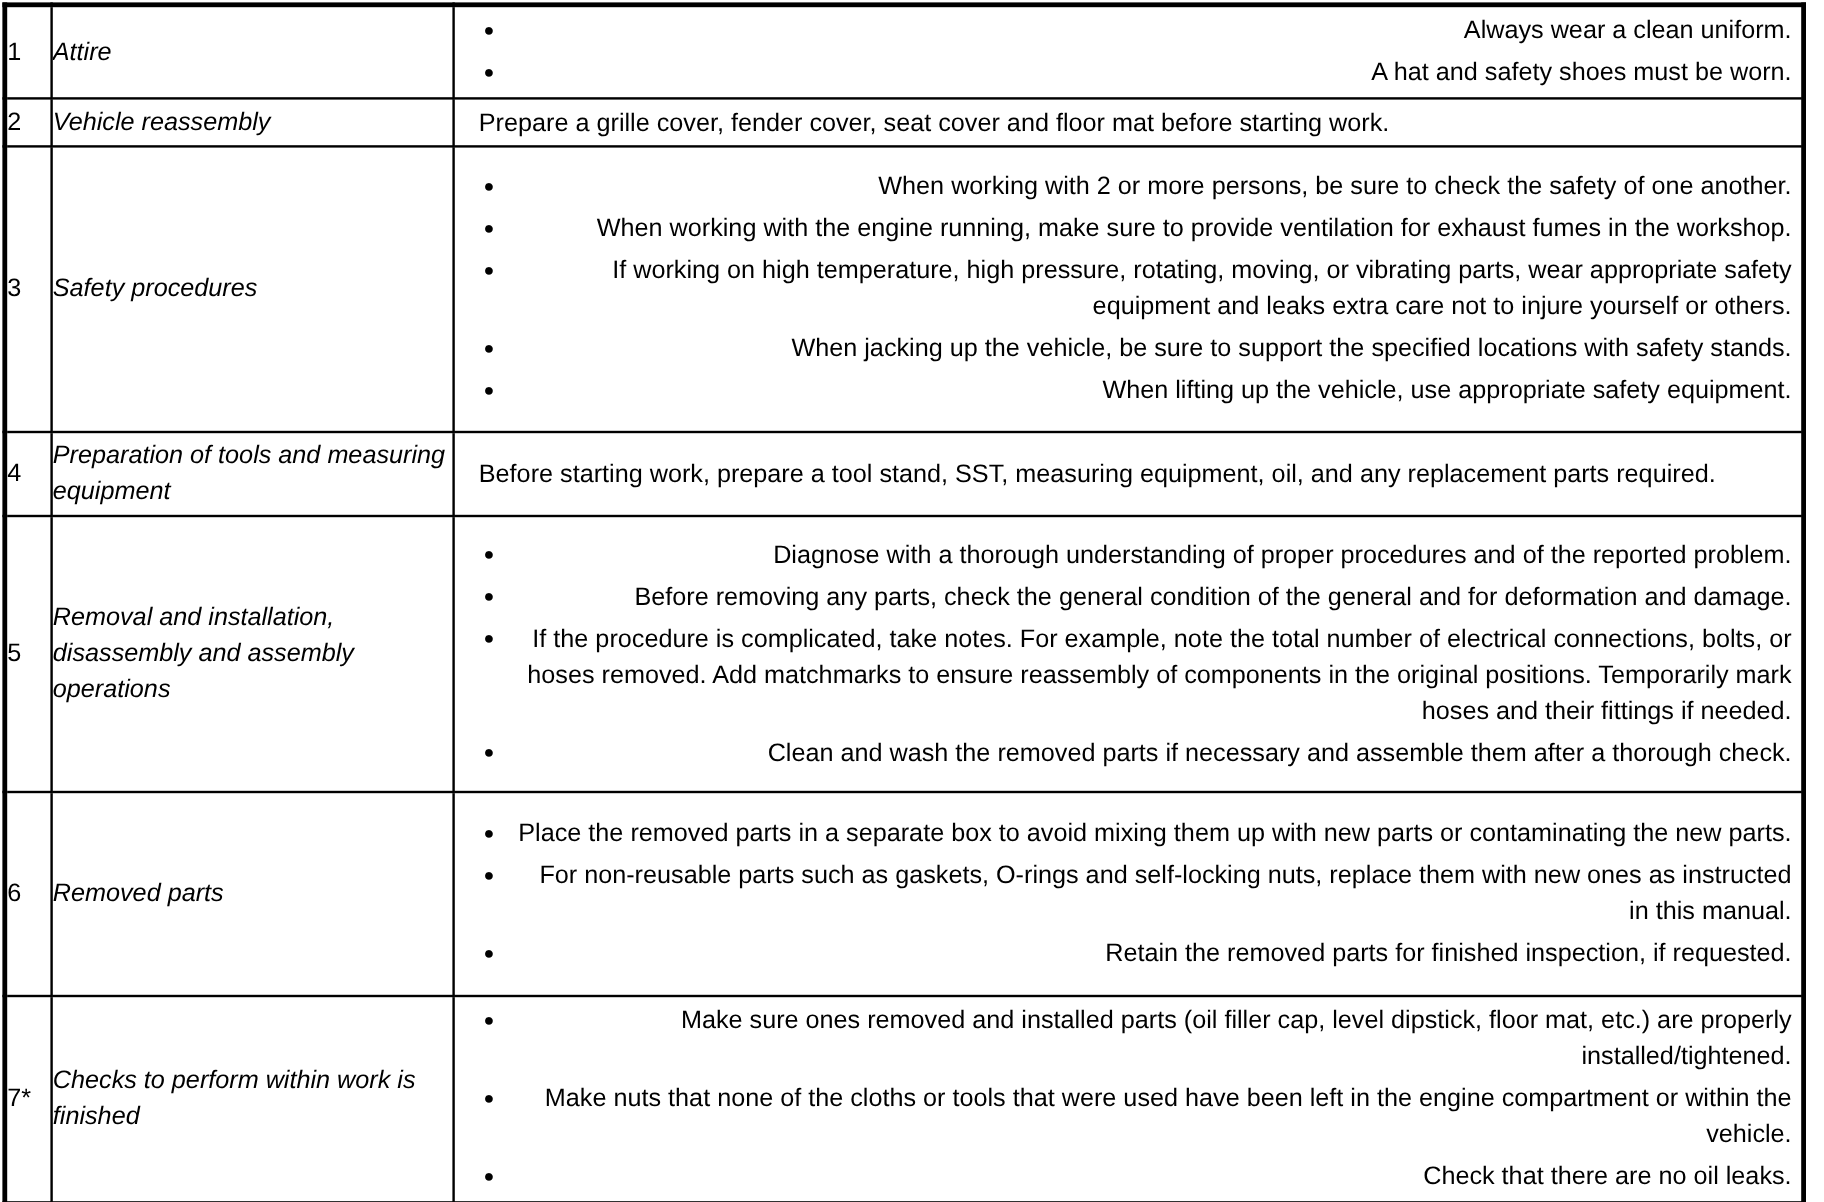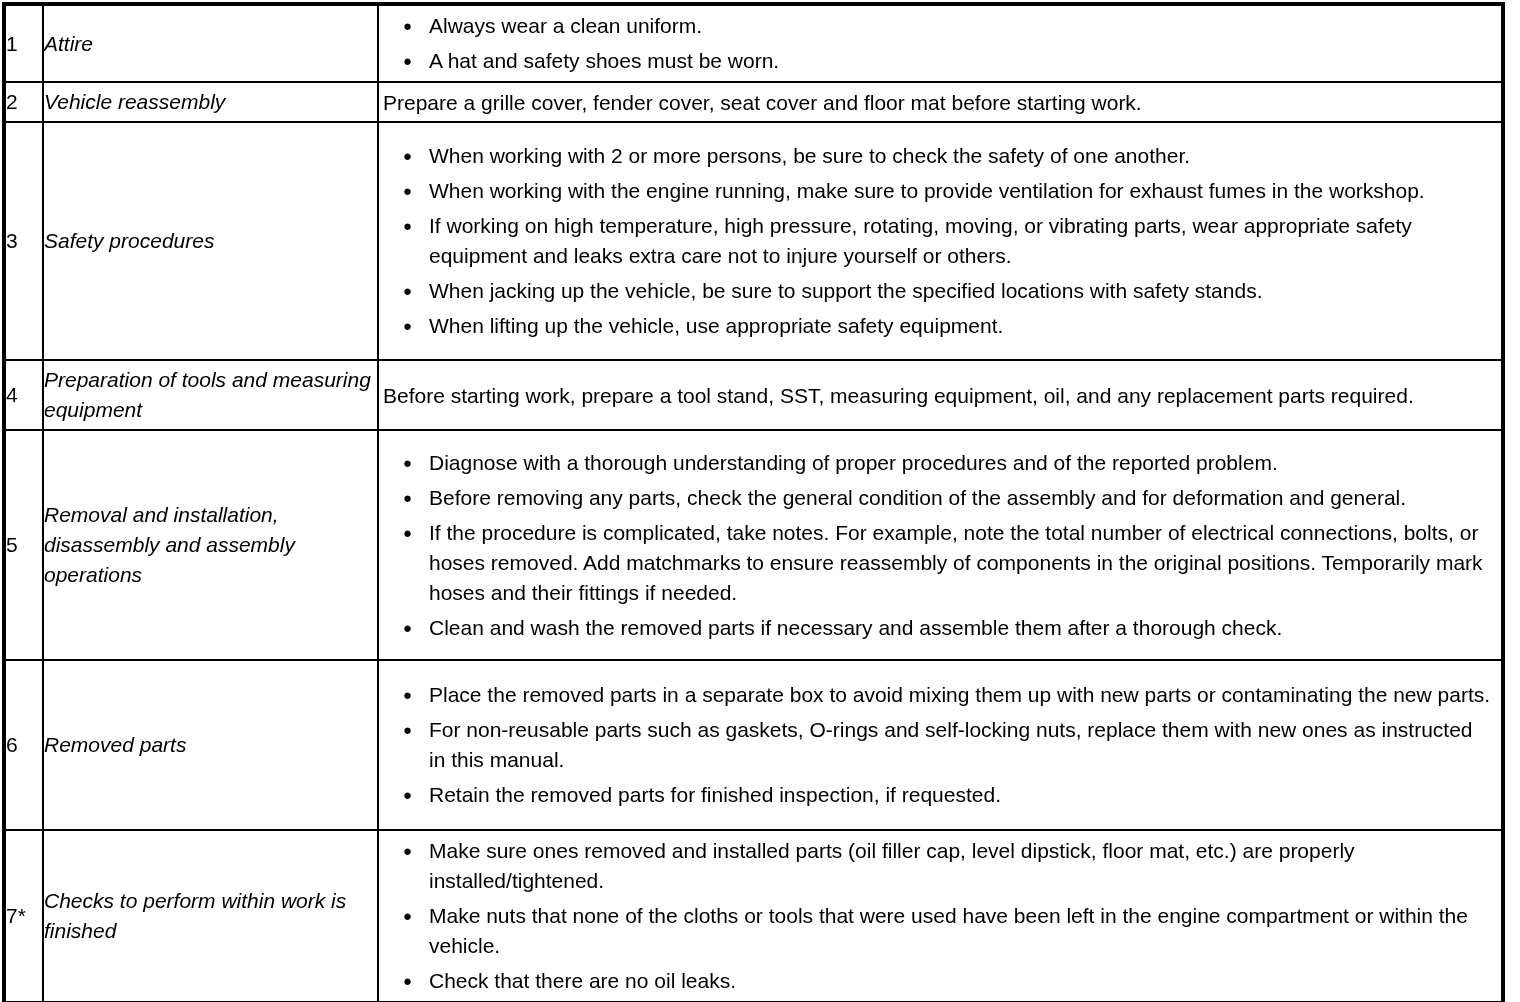--- a/index.html
+++ b/index.html
@@ -38,38 +38,39 @@
   td.col-cat {
     width: 333px;
     padding-left: 7px;
     padding-right: 12px;
     font-style: italic;
   }
   td.col-desc {
     padding: 3px 0;
   }
   .plain-text {
-    padding: 0 6px 0 4px;
+    padding: 0 6px 0 20px;
     line-height: 31px;
   }
   .bullet-item {
     display: flex;
     align-items: flex-start;
     padding-left: 24px;
     padding-right: 8px;
     margin: 5px 0;
   }
   .bullet {
     flex: 0 0 26px;
     width: 26px;
     font-size: 15px;
     line-height: 30px;
   }
   .bullet-text {
     flex: 1 1 auto;
+    text-align: right;
   }
   
   tbody tr:nth-child(1) { height: 78px; }
   tbody tr:nth-child(2) { height: 40px; }
   tbody tr:nth-child(3) { height: 238px; }
   tbody tr:nth-child(4) { height: 70px; }
   tbody tr:nth-child(5) { height: 230px; }
   tbody tr:nth-child(6) { height: 170px; }
   tbody tr:nth-child(7) { height: 164px; }
 </style>
@@ -165,21 +166,21 @@
       <span>Removal and installation, disassembly and assembly operations</span>
     </td>
     <td class="col-desc">
   <div class="bullet-item">
     <span class="bullet">●</span>
     <span class="bullet-text">Diagnose with a thorough understanding of proper procedures and of the reported problem.</span>
   </div>
 
   <div class="bullet-item">
     <span class="bullet">●</span>
-    <span class="bullet-text">Before removing any parts, check the general condition of the assembly and for deformation and general.</span>
+    <span class="bullet-text">Before removing any parts, check the general condition of the general and for deformation and damage.</span>
   </div>
 
   <div class="bullet-item">
     <span class="bullet">●</span>
     <span class="bullet-text">If the procedure is complicated, take notes. For example, note the total number of electrical connections, bolts, or hoses removed. Add matchmarks to ensure reassembly of components in the original positions. Temporarily mark hoses and their fittings if needed.</span>
   </div>
 
   <div class="bullet-item">
     <span class="bullet">●</span>
     <span class="bullet-text">Clean and wash the removed parts if necessary and assemble them after a thorough check.</span>

